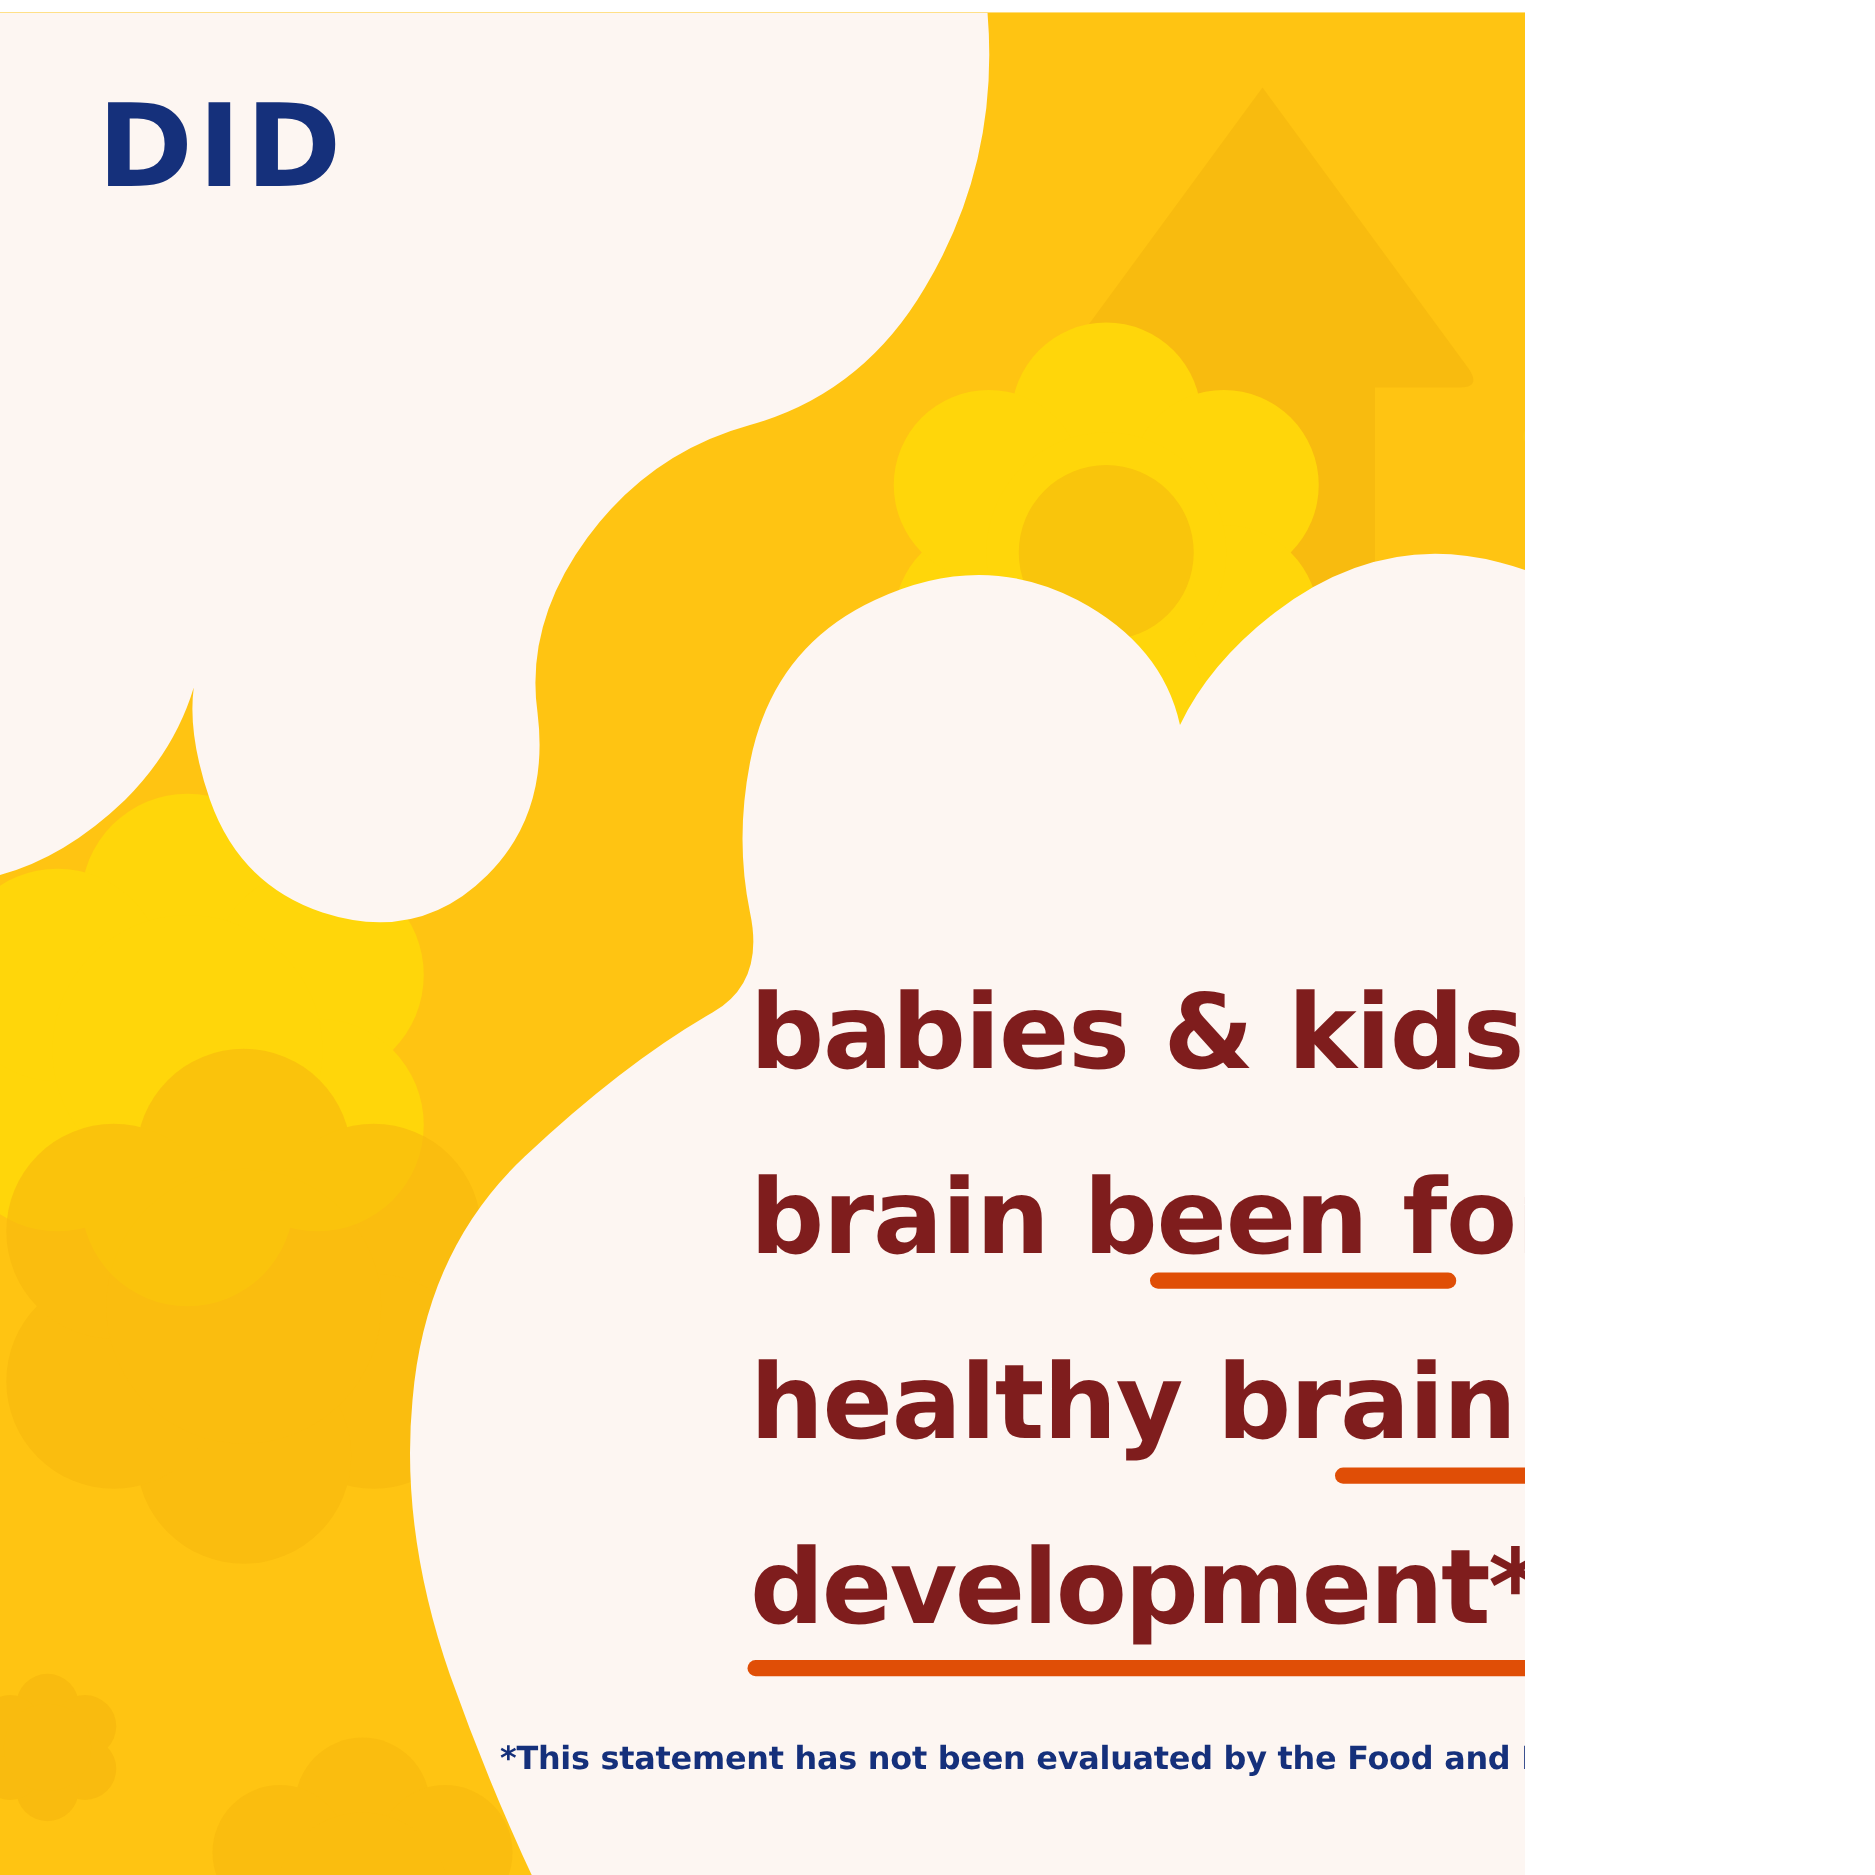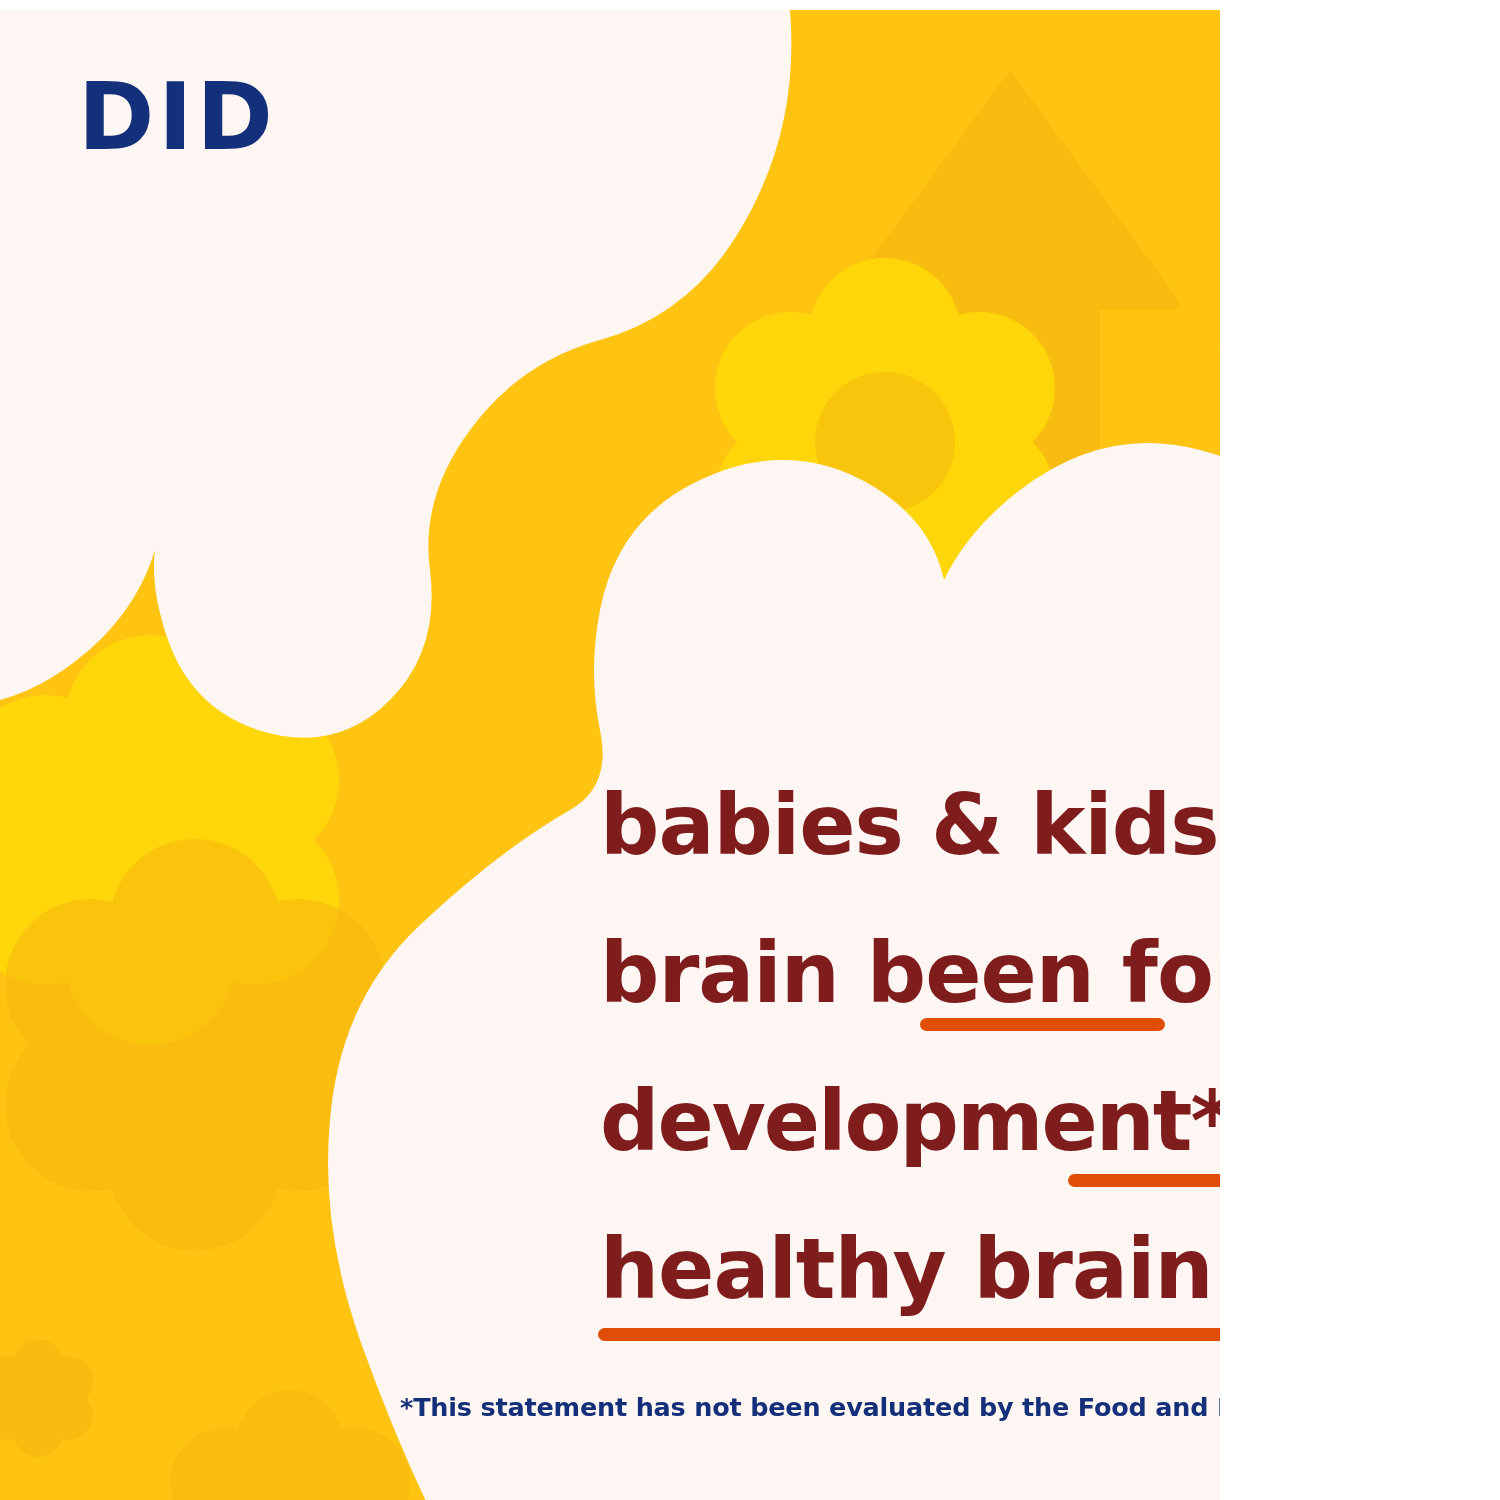--- a/index.html
+++ b/index.html
@@ -259,25 +259,25 @@
     <span class="hl-line">DID</span>
   </div>
 
   <div id="statement">
     <span class="st-line l1">
       <span>babies &amp; kids</span>
     </span>
     <span class="st-line l2">
       <span>brain </span><span class="emph">been</span><span> for</span>
     </span>
+    <span class="st-line l3">
+      <span>healthy </span><span class="emph">brain</span>
+    </span>
     <span class="st-line l4">
       <span class="emph">development*</span>
-    </span>
-    <span class="st-line l3">
-      <span>healthy </span><span class="emph">brain</span>
     </span>
   </div>
 
   <div class="ul-bar" id="ul-iron"></div>
   <div class="ul-bar" id="ul-brain"></div>
   <div class="ul-bar" id="ul-development"></div>
 
   <div id="disclaimer">
     <span class="dc-line">*This statement has not been evaluated by the Food and Drug Administration.</span>
   </div>

